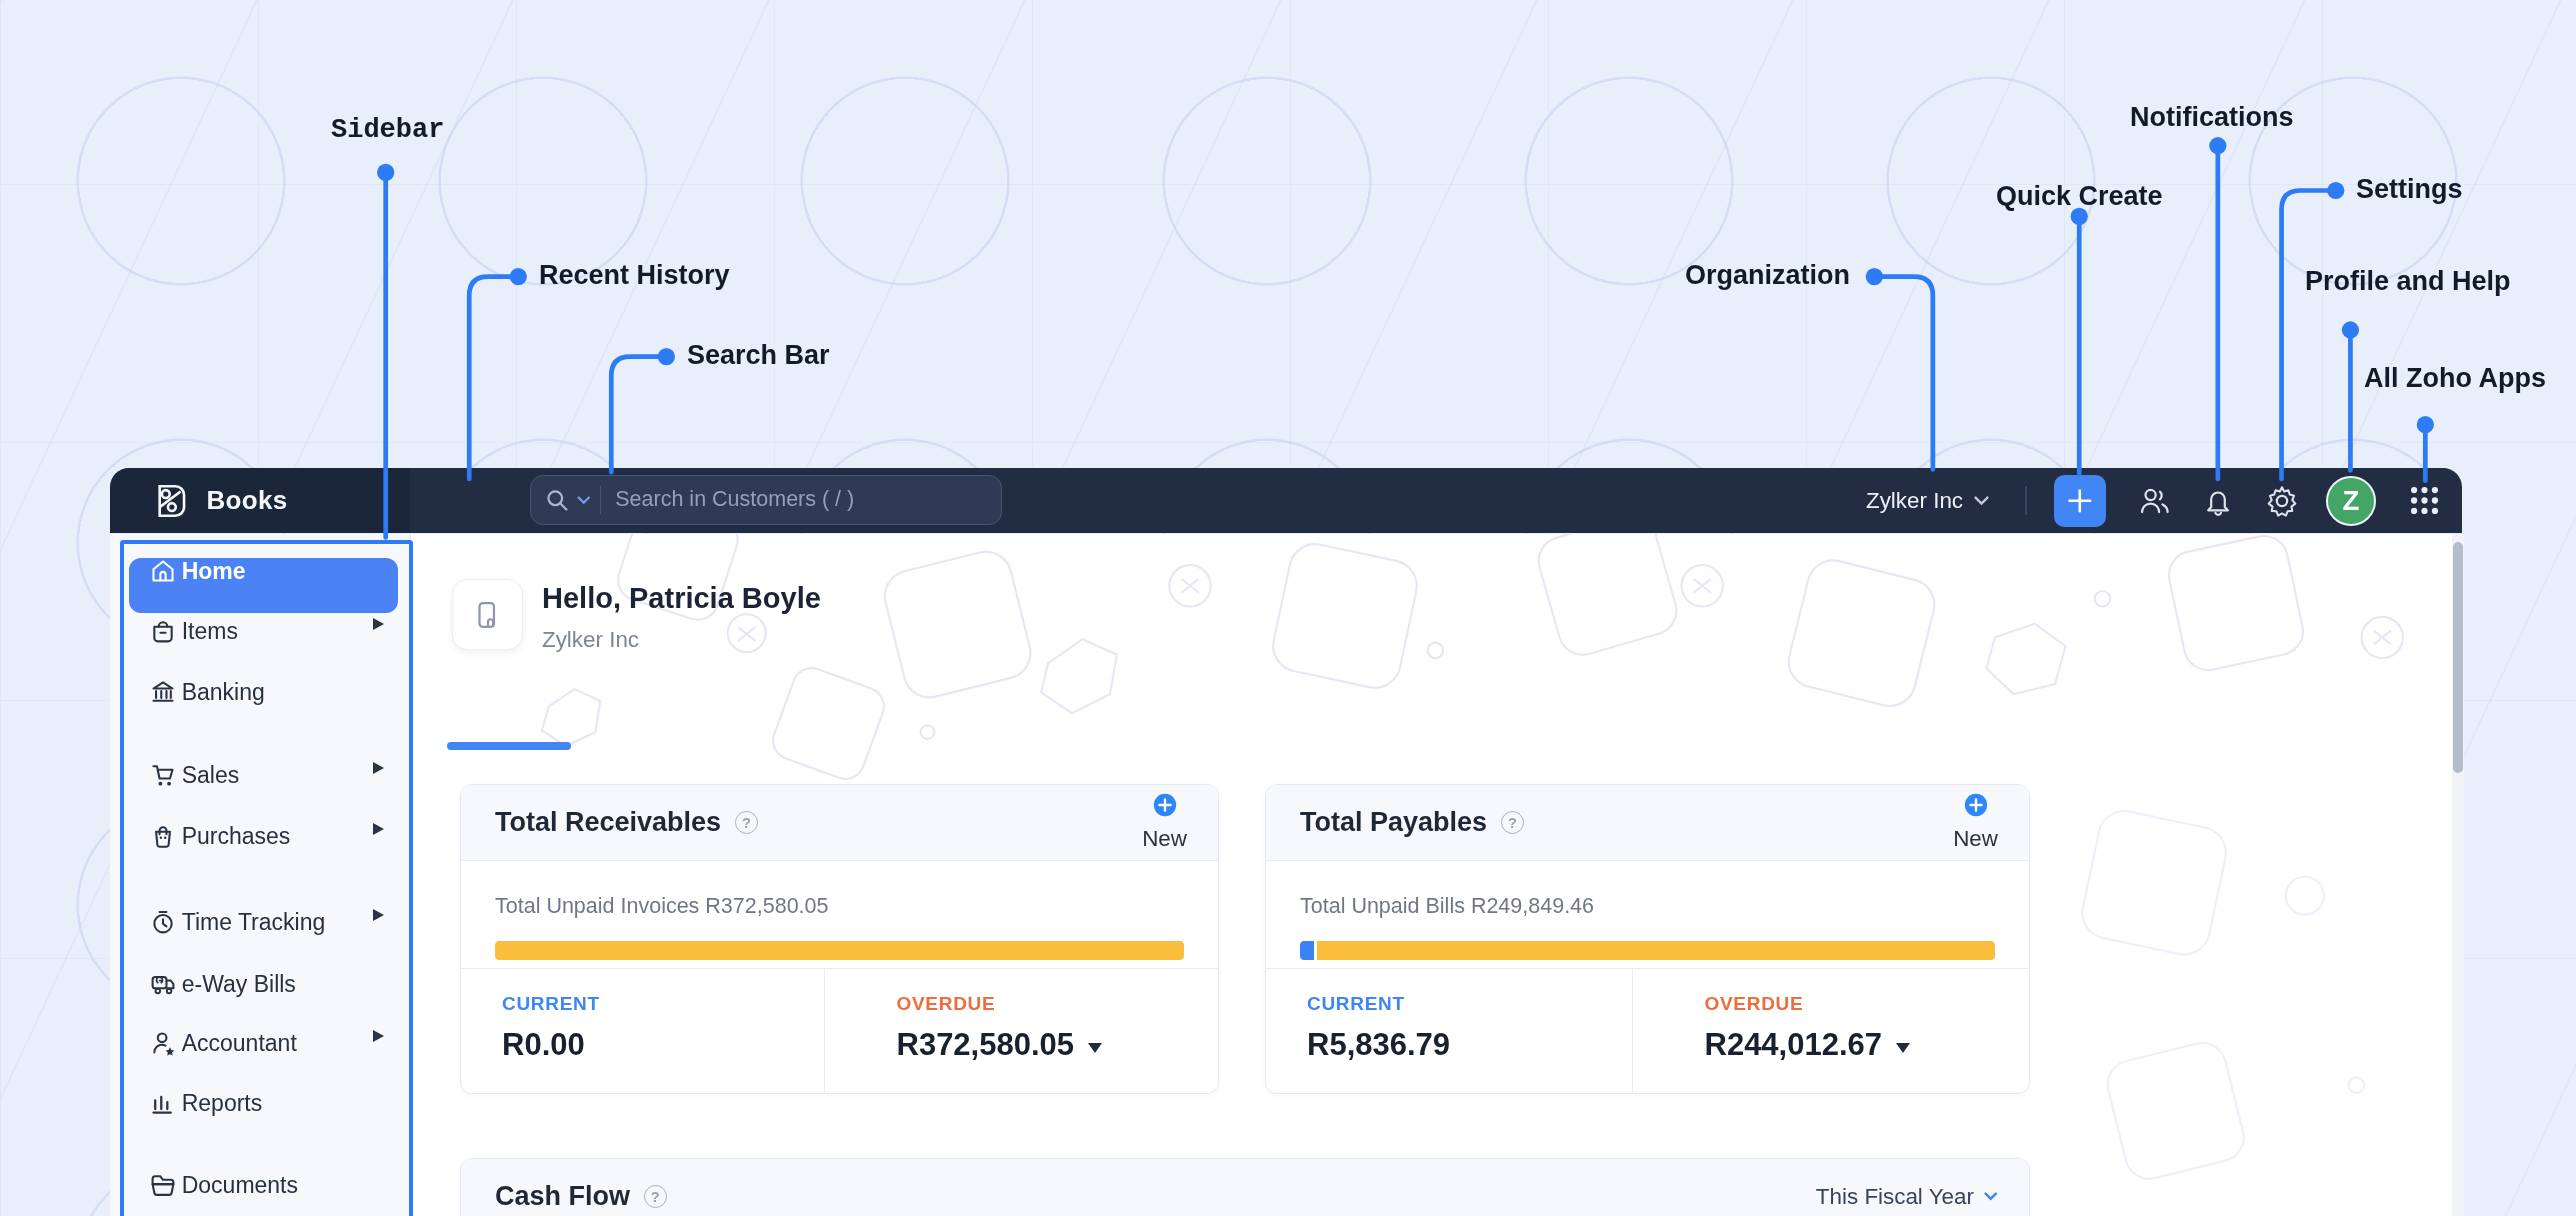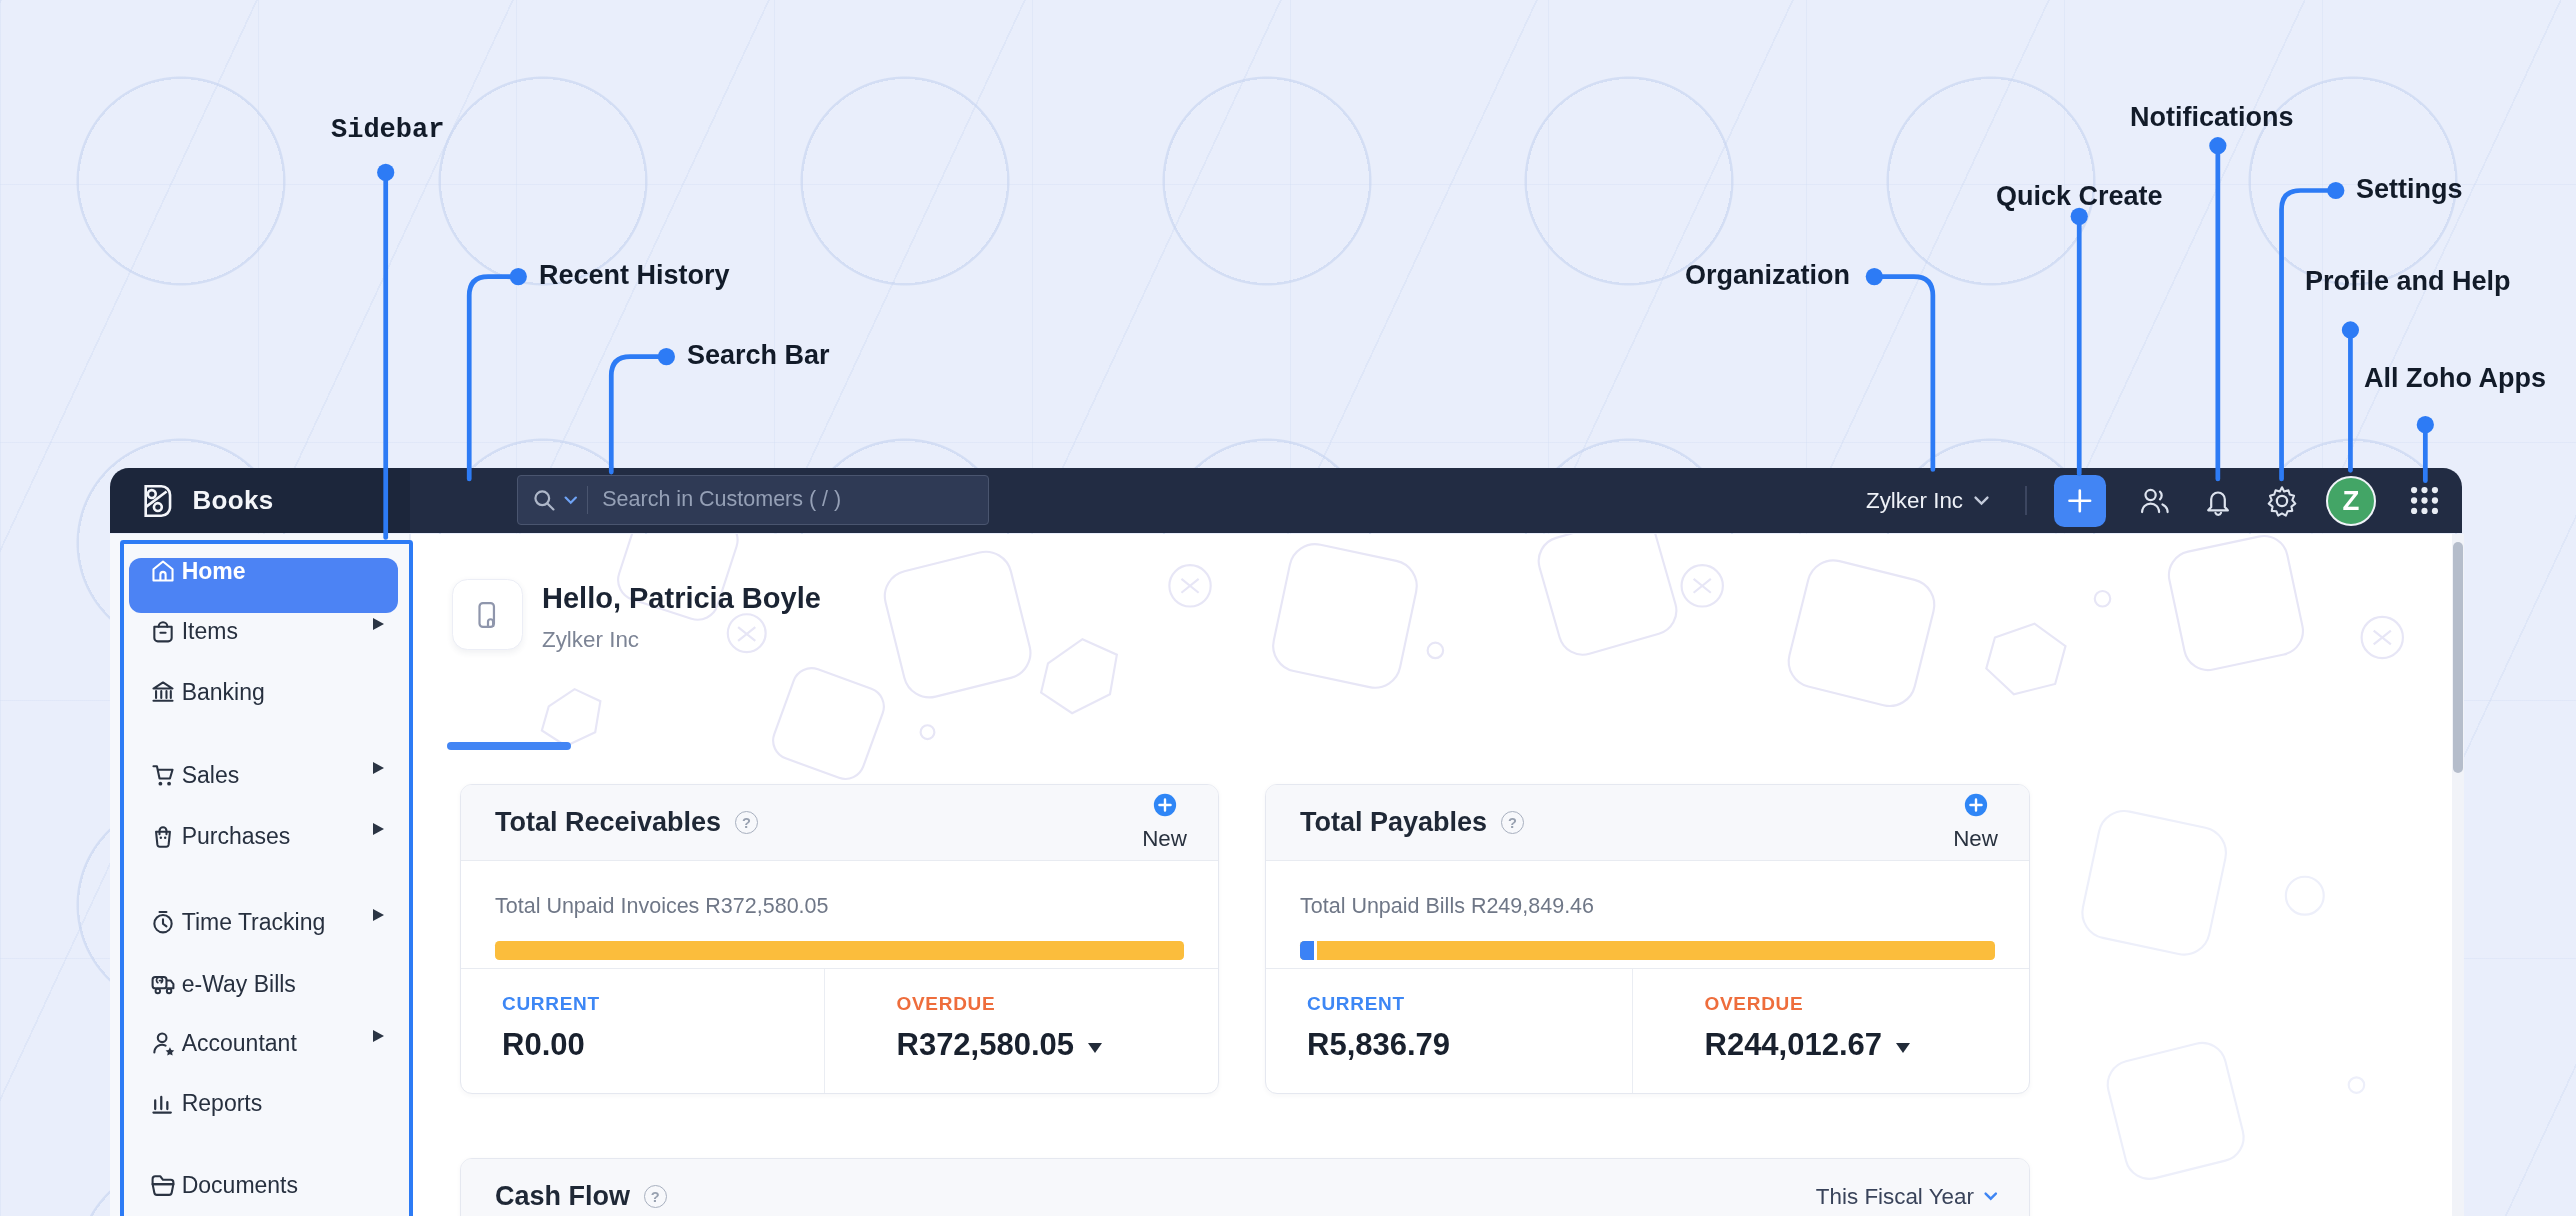--- a/index.html
+++ b/index.html
@@ -14,25 +14,25 @@
       repeating-linear-gradient(90deg, rgba(208,220,243,.35) 0 1.3px, transparent 1.3px 258px);
     background-size:362px 362px, auto, auto, auto;
     overflow:hidden;
   }
   .stage{position:relative;width:2576px;height:1217px;overflow:hidden;}
 
   
   .topbar{position:absolute;left:110px;top:468px;width:2352px;height:65px;
     background:#222c43;border-radius:19px 19px 0 0;}
   .brandblock{position:absolute;left:0;top:0;width:300px;height:65px;
-    background:rgba(10,16,30,.22);border-radius:19px 0 0 0;display:flex;align-items:center;gap:15.5px;padding-left:27px;box-sizing:border-box;}
+    background:rgba(10,16,30,.22);border-radius:19px 0 0 0;display:flex;align-items:center;gap:15.5px;padding-left:41px;box-sizing:border-box;}
   .brandblock .brand-text{color:#f4f6fa;font-size:26px;font-weight:600;letter-spacing:0.3px;}
   .history-btn{position:absolute;left:449px;top:12px;width:41px;height:41px;display:flex;align-items:center;justify-content:center;}
-  .searchbox{position:absolute;left:407px;top:6.9px;width:472px;height:50px;background:#2f3a55;
-    border:1.7px solid #4a556f;border-radius:4px;display:flex;align-items:center;box-sizing:border-box;padding:0 13.8px;}
+  .searchbox{position:absolute;left:420px;top:6.9px;width:472px;height:50px;background:#2f3a55;
+    border:1.7px solid #4a556f;border-radius:13px;display:flex;align-items:center;box-sizing:border-box;padding:0 13.8px;}
   .searchbox .sdiv{width:1.7px;height:27.6px;background:#4a556f;margin:0 13.8px 0 8.6px;}
   .searchbox .ph{color:#95a0b6;font-size:21.5px;}
   .org{position:absolute;left:1756px;top:0;height:65px;display:flex;align-items:center;gap:10.3px;}
   .org .org-name{color:#eef1f7;font-size:22.4px;font-weight:500;}
   .tb-divider{position:absolute;left:1915px;top:18px;width:1.7px;height:29px;background:#3c4660;}
   .plus-btn{position:absolute;left:1944px;top:6.9px;width:52px;height:52px;border-radius:10.3px;background:#4285f4;
     display:flex;align-items:center;justify-content:center;}
   .tb-icon{position:absolute;top:12px;width:41px;height:41px;display:flex;align-items:center;justify-content:center;}
   .avatar{position:absolute;left:2216px;top:7.7px;width:50px;height:50px;border-radius:50%;
     background:#43a566;border:2.6px solid #f0f3f8;box-sizing:border-box;display:flex;align-items:center;justify-content:center;

